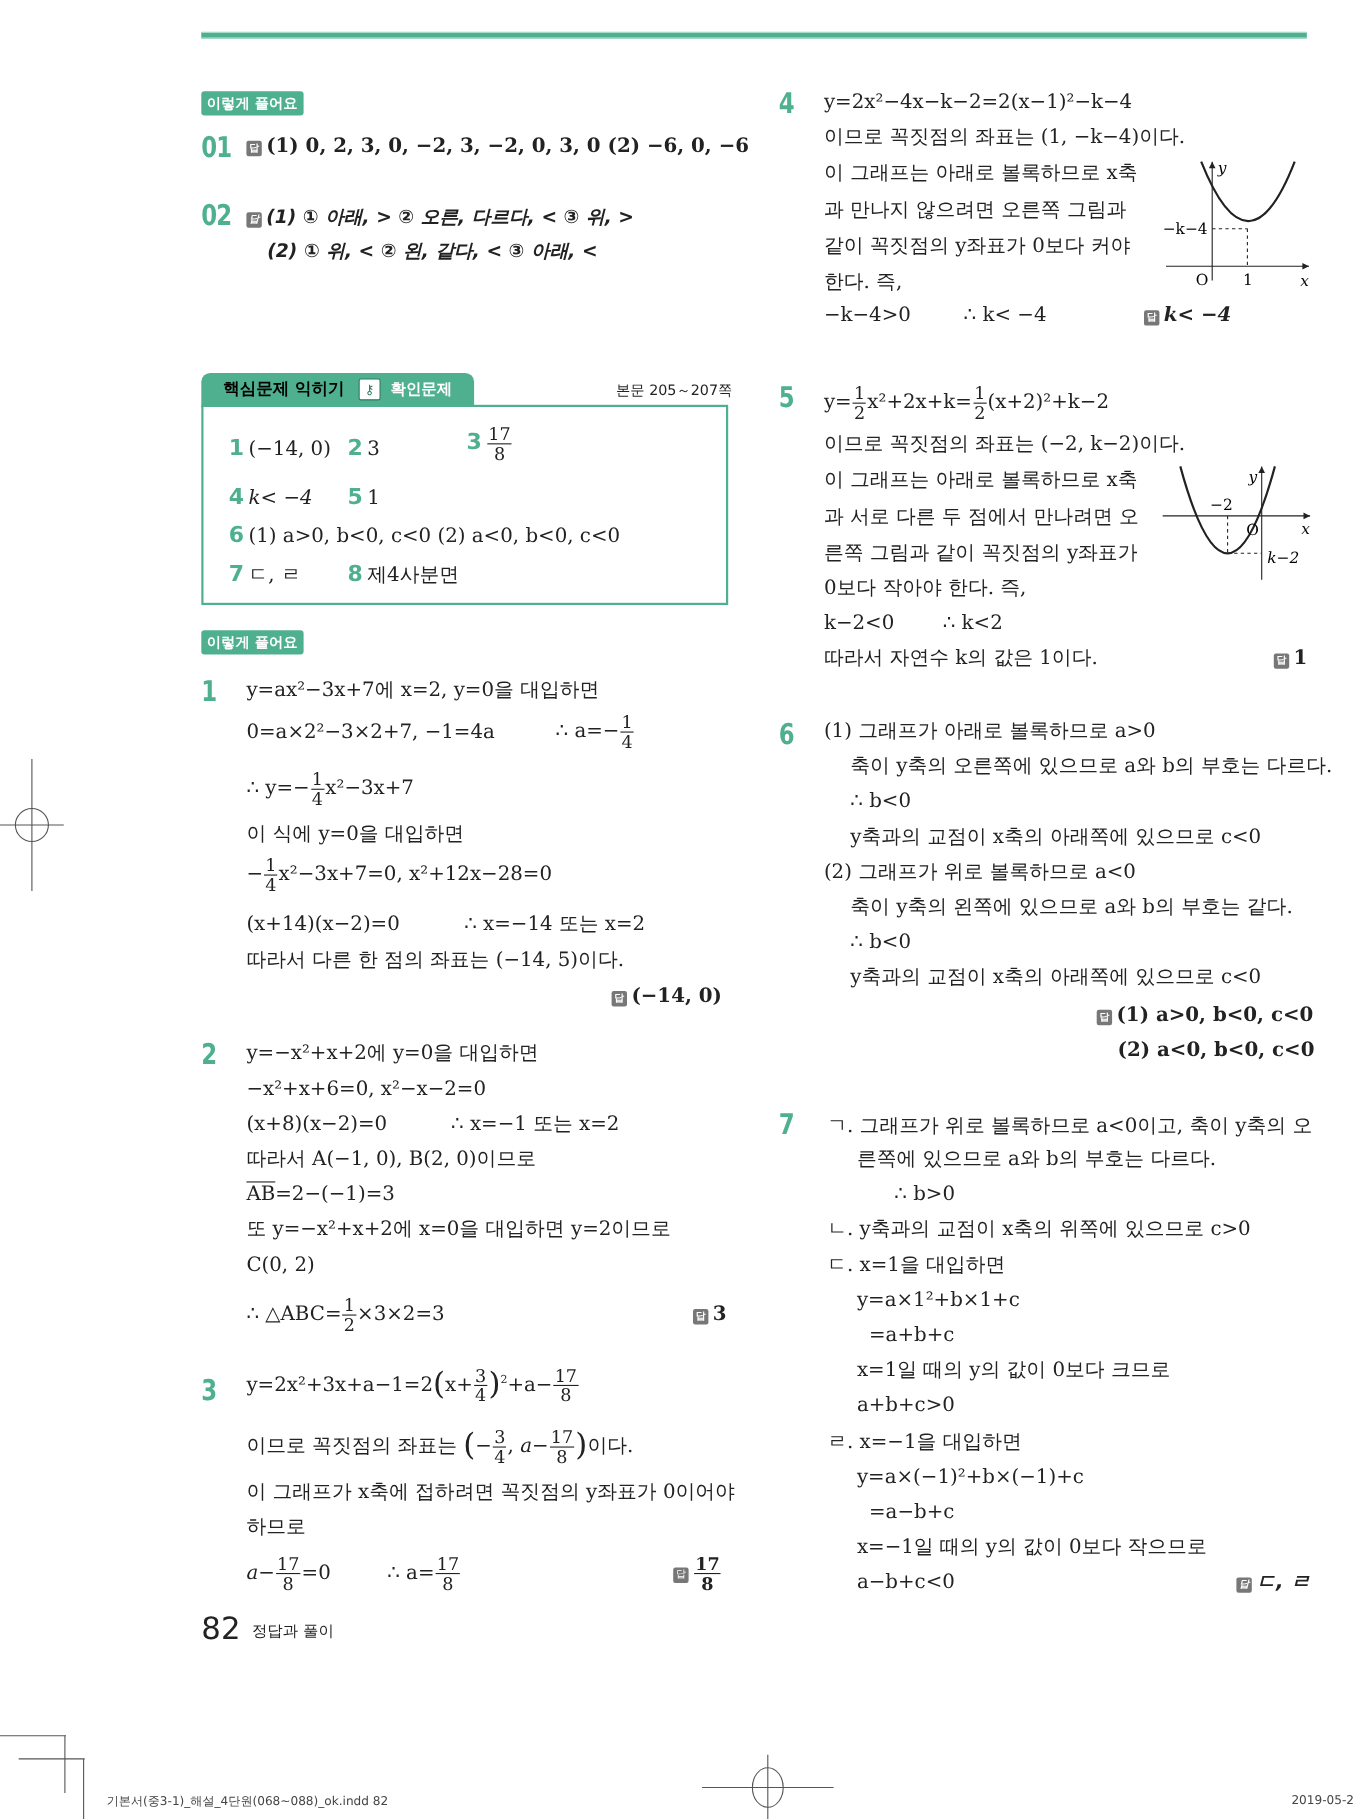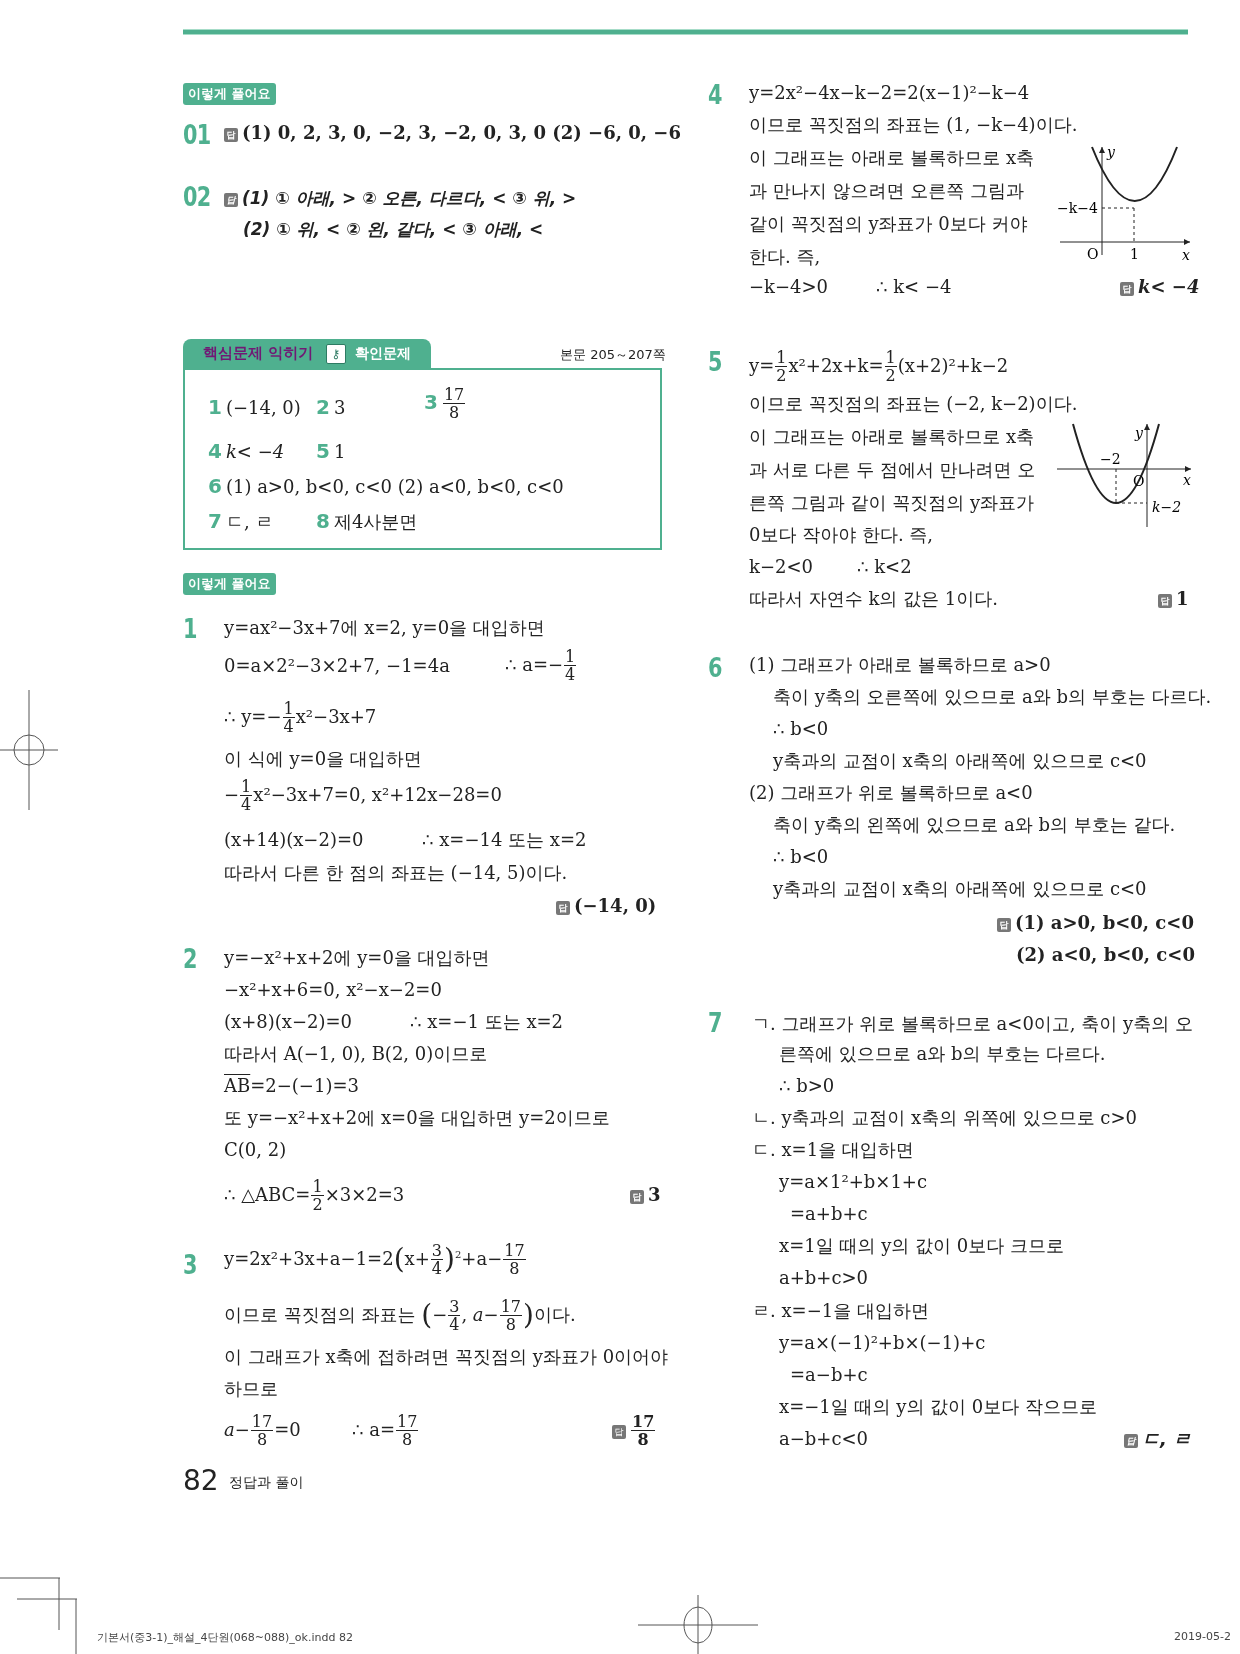--- a/index.html
+++ b/index.html
@@ -8,21 +8,21 @@
   .sans { font-family: "DejaVu Sans", "Liberation Sans", sans-serif; font-style: italic; }
   .top-rule { position: absolute; left: 183px; top: 29px; width: 1005px; height: 6px; background: #4fb08f; border-top: 1px solid #a6dcc8; border-bottom: 1px solid #a6dcc8; }
   .tag { position: absolute; display: inline-block; background: #4fb08f; color: #fff; font-family: "DejaVu Sans", sans-serif; font-size: 13px; font-weight: bold; padding: 2px 5px; border-radius: 3px; }
   .qnum { position: absolute; font-family: "DejaVu Sans", sans-serif; font-weight: bold; color: #4fb08f; font-size: 26px; letter-spacing: -1px; transform: scaleX(0.8); transform-origin: left; }
   .line { position: absolute; white-space: nowrap; font-size: 18px; line-height: 22px; }
   .ans-icon { display: inline-block; width: 14px; height: 14px; background: #777; color: #fff; font-size: 9px; line-height: 14px; text-align: center; border-radius: 2px; vertical-align: 1px; font-family: "DejaVu Sans", sans-serif; margin-right: 4px; }
   .bold { font-weight: bold; }
   .it { font-style: italic; }
   .box { position: absolute; left: 183px; top: 368px; width: 479px; height: 182px; border: 2px solid #4fb08f; }
   .box-tab { position: absolute; left: 183px; top: 339px; width: 248px; height: 31px; background: #4fb08f; border-radius: 8px 8px 0 0; }
-  .box-tab .t1 { position: absolute; left: 20px; top: 5px; font-family: "DejaVu Sans", sans-serif; font-weight: bold; font-size: 15px; color: #701a75; }
+  .box-tab .t1 { position: absolute; left: 20px; top: 5px; font-family: "DejaVu Sans", sans-serif; font-weight: bold; font-size: 15px; color: #000000; }
   .box-tab .key { position: absolute; left: 143px; top: 5px; width: 20px; height: 20px; background: #fff; border: 1px solid #2e7b63; border-radius: 2px; font-size: 12px; text-align: center; line-height: 18px; color: #2e7b63; }
   .box-tab .t2 { position: absolute; left: 172px; top: 6px; font-family: "DejaVu Sans", sans-serif; font-weight: bold; font-size: 14px; color: #fff; }
   .ref { position: absolute; left: 560px; top: 346px; font-family: "DejaVu Sans", sans-serif; font-size: 13px; color: #222; }
   .bnum { font-family: "DejaVu Sans", sans-serif; font-weight: bold; color: #4fb08f; font-size: 20px; margin-right: 4px; }
   .frac { display: inline-block; vertical-align: middle; text-align: center; font-size: 16px; line-height: 17px; margin: 0 1px; }
   .frac .n { display: block; border-bottom: 1px solid #222; padding: 0 1px; }
   .frac .d { display: block; }
   .frac.b .n, .frac.b .d { font-weight: bold; }
   .footer-page { position: absolute; left: 183px; top: 1464px; font-family: "DejaVu Sans", sans-serif; font-size: 28px; color: #222; }
   .footer-label { position: absolute; left: 229px; top: 1474px; font-family: "DejaVu Sans", sans-serif; font-size: 14px; color: #222; }
@@ -136,21 +136,21 @@
   <polygon points="47,2 44,8 50,8" fill="#222"></polygon>
   <path d="M 37 2 Q 80 110 122 2" fill="none" stroke="#222" stroke-width="2"></path>
   <line x1="47" y1="63" x2="79" y2="63" stroke="#222" stroke-width="1" stroke-dasharray="3,3"></line>
   <line x1="79" y1="63" x2="79" y2="97" stroke="#222" stroke-width="1" stroke-dasharray="3,3"></line>
   <text x="52" y="12" font-size="14" font-style="italic" font-family="DejaVu Serif, serif">y</text>
   <text x="127" y="115" font-size="14" font-style="italic" font-family="DejaVu Serif, serif">x</text>
   <text x="32" y="114" font-size="14" font-family="DejaVu Serif, serif">O</text>
   <text x="75" y="114" font-size="14" font-family="DejaVu Serif, serif">1</text>
   <text x="2" y="68" font-size="14" font-family="DejaVu Serif, serif">−k−4</text>
 </svg>
-<div class="line bold it" style="left:1120px;top:276px"><span class="ans-icon" style="font-style:normal">답</span><span>k&lt; −4</span></div>
+<div class="line bold it" style="left:1040px;top:276px"><span class="ans-icon" style="font-style:normal">답</span><span>k&lt; −4</span></div>
 
 <span class="qnum" style="left:708px;top:347px">5</span>
 <div class="line" style="left:749px;top:349px"><span>y=</span><span class="frac"><span class="n">1</span><span class="d">2</span></span><span>x²+2x+k=</span><span class="frac"><span class="n">1</span><span class="d">2</span></span><span>(x+2)²+k−2</span></div>
 <div class="line" style="left:749px;top:393px">이므로 꼭짓점의 좌표는 (−2, k−2)이다.</div>
 <div class="line" style="left:749px;top:426px">이 그래프는 아래로 볼록하므로 x축</div>
 <div class="line" style="left:749px;top:459px">과 서로 다른 두 점에서 만나려면 오</div>
 <div class="line" style="left:749px;top:492px">른쪽 그림과 같이 꼭짓점의 y좌표가</div>
 <div class="line" style="left:749px;top:524px">0보다 작아야 한다. 즉,</div>
 <div class="line" style="left:749px;top:556px">k−2&lt;0</div>
 <div class="line" style="left:857px;top:556px">∴ k&lt;2</div>
@@ -179,21 +179,21 @@
 <div class="line" style="left:749px;top:782px">(2) 그래프가 위로 볼록하므로 a&lt;0</div>
 <div class="line" style="left:773px;top:814px">축이 y축의 왼쪽에 있으므로 a와 b의 부호는 같다.</div>
 <div class="line" style="left:773px;top:846px">∴ b&lt;0</div>
 <div class="line" style="left:773px;top:878px">y축과의 교점이 x축의 아래쪽에 있으므로 c&lt;0</div>
 <div class="line bold" style="left:997px;top:912px"><span class="ans-icon">답</span><span>(1) a&gt;0, b&lt;0, c&lt;0</span></div>
 <div class="line bold" style="left:1016px;top:944px">(2) a&lt;0, b&lt;0, c&lt;0</div>
 
 <span class="qnum" style="left:708px;top:1008px">7</span>
 <div class="line" style="left:752px;top:1013px">ㄱ. 그래프가 위로 볼록하므로 a&lt;0이고, 축이 y축의 오</div>
 <div class="line" style="left:779px;top:1043px">른쪽에 있으므로 a와 b의 부호는 다르다.</div>
-<div class="line" style="left:779px;top:1075px">∴ b&gt;0</div>
+<div class="line" style="left:813px;top:1075px">∴ b&gt;0</div>
 <div class="line" style="left:752px;top:1107px">ㄴ. y축과의 교점이 x축의 위쪽에 있으므로 c&gt;0</div>
 <div class="line" style="left:752px;top:1139px">ㄷ. x=1을 대입하면</div>
 <div class="line" style="left:779px;top:1171px">y=a×1²+b×1+c</div>
 <div class="line" style="left:790px;top:1203px">=a+b+c</div>
 <div class="line" style="left:779px;top:1235px">x=1일 때의 y의 값이 0보다 크므로</div>
 <div class="line" style="left:779px;top:1267px">a+b+c&gt;0</div>
 <div class="line" style="left:752px;top:1300px">ㄹ. x=−1을 대입하면</div>
 <div class="line" style="left:779px;top:1332px">y=a×(−1)²+b×(−1)+c</div>
 <div class="line" style="left:790px;top:1364px">=a−b+c</div>
 <div class="line" style="left:779px;top:1396px">x=−1일 때의 y의 값이 0보다 작으므로</div>

